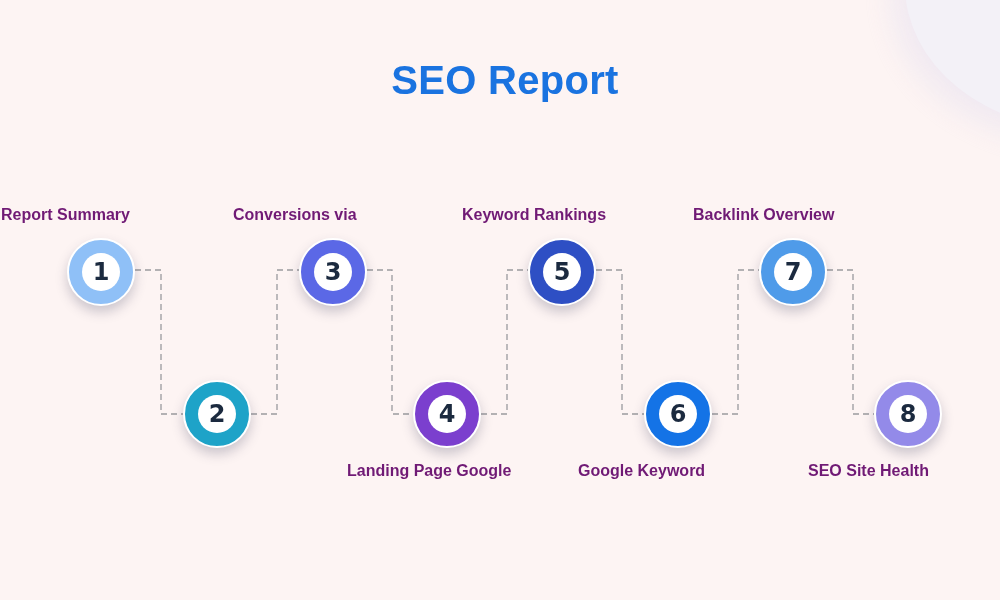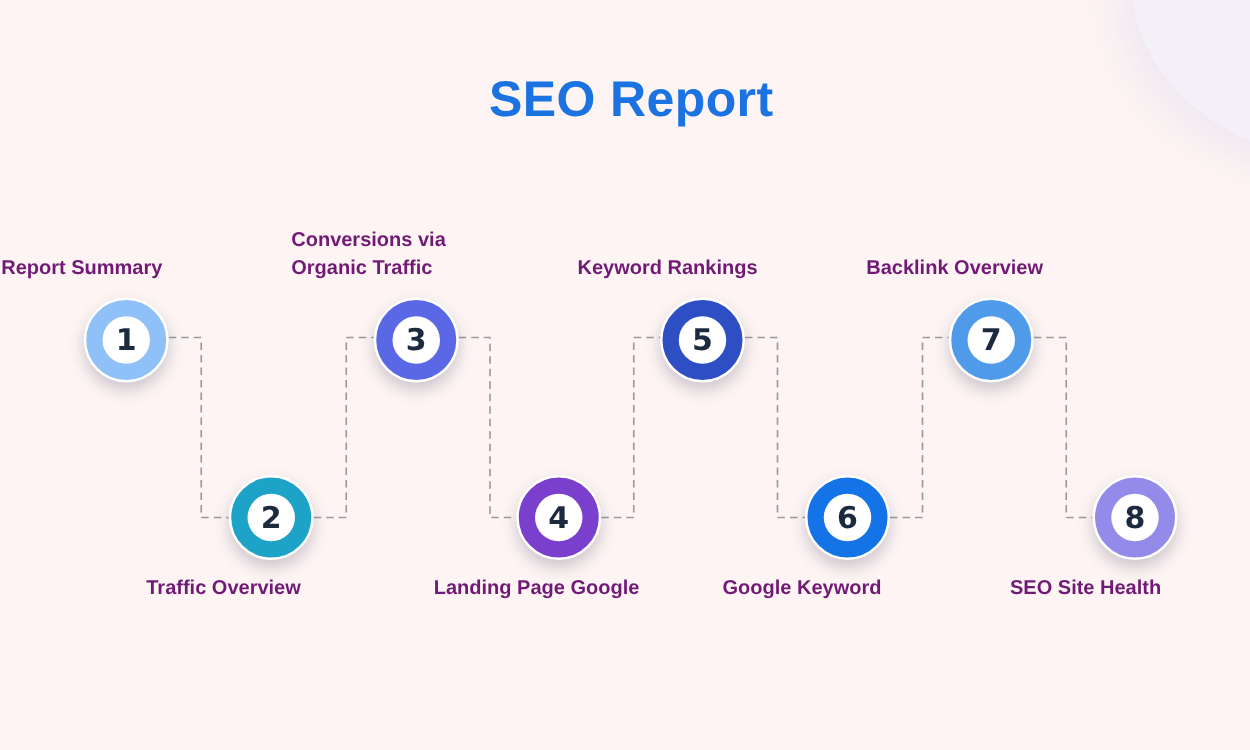--- a/index.html
+++ b/index.html
@@ -64,30 +64,28 @@
     <div class="step" style="left: 101px; top: 272px;">
       <div class="label top">
         <div>Report Summary</div>
       </div>
       <div class="circle" style="background: rgb(143, 192, 247);">
         <div class="inner">1</div>
       </div>
     </div>
     <div class="step" style="left: 217px; top: 414px;">
       <div class="label bottom">
-        <div>Traffic Overview</div>
       </div>
       <div class="circle" style="background: rgb(30, 163, 200);">
         <div class="inner">2</div>
       </div>
     </div>
     <div class="step" style="left: 333px; top: 272px;">
       <div class="label top">
         <div>Conversions via</div>
-        <div>Organic Traffic</div>
       </div>
       <div class="circle" style="background: rgb(91, 104, 230);">
         <div class="inner">3</div>
       </div>
     </div>
     <div class="step" style="left: 447px; top: 414px;">
       <div class="label bottom">
         <div>Landing Page Google</div>
       </div>
       <div class="circle" style="background: rgb(123, 63, 206);">

